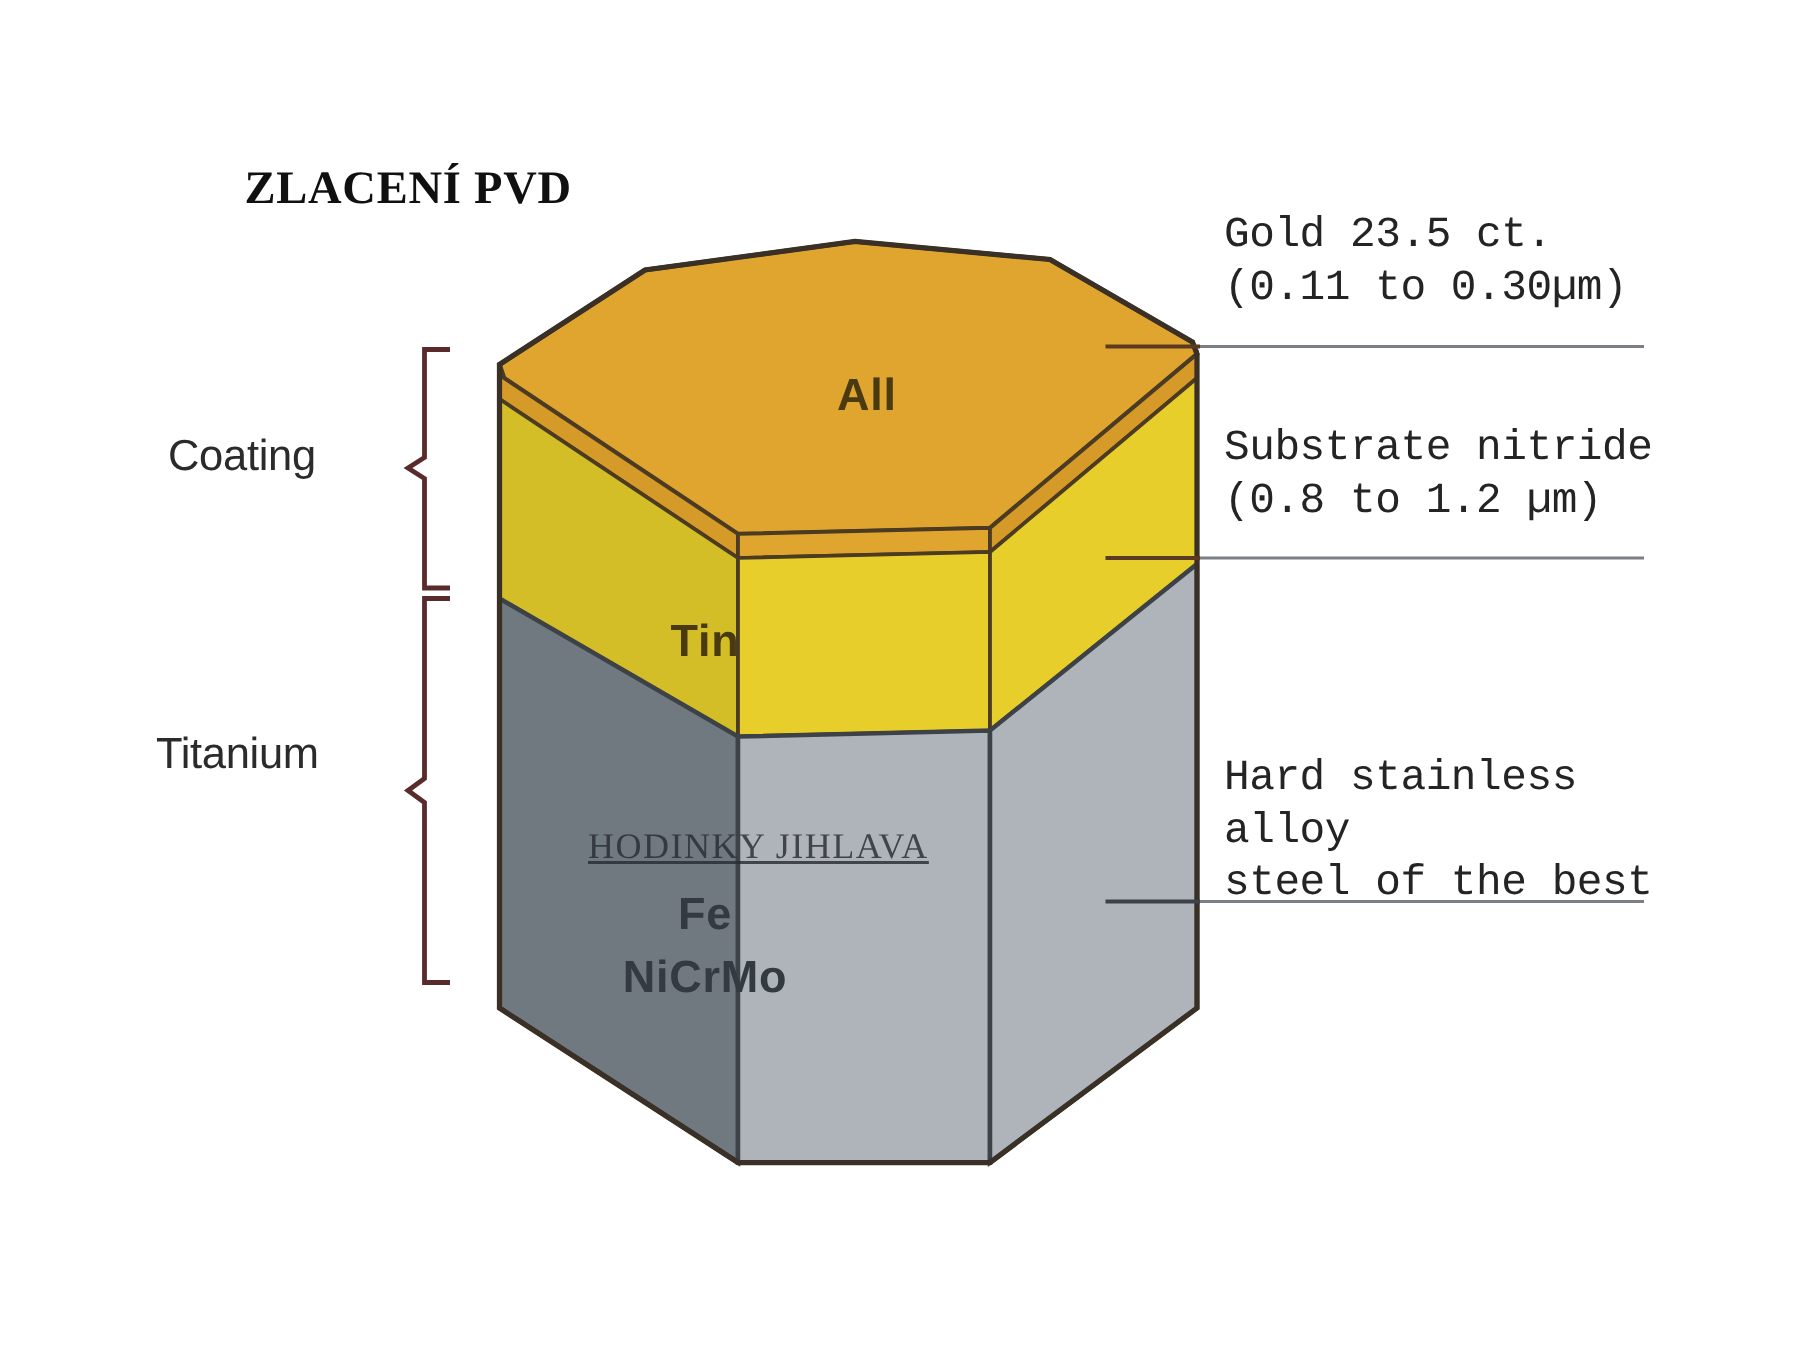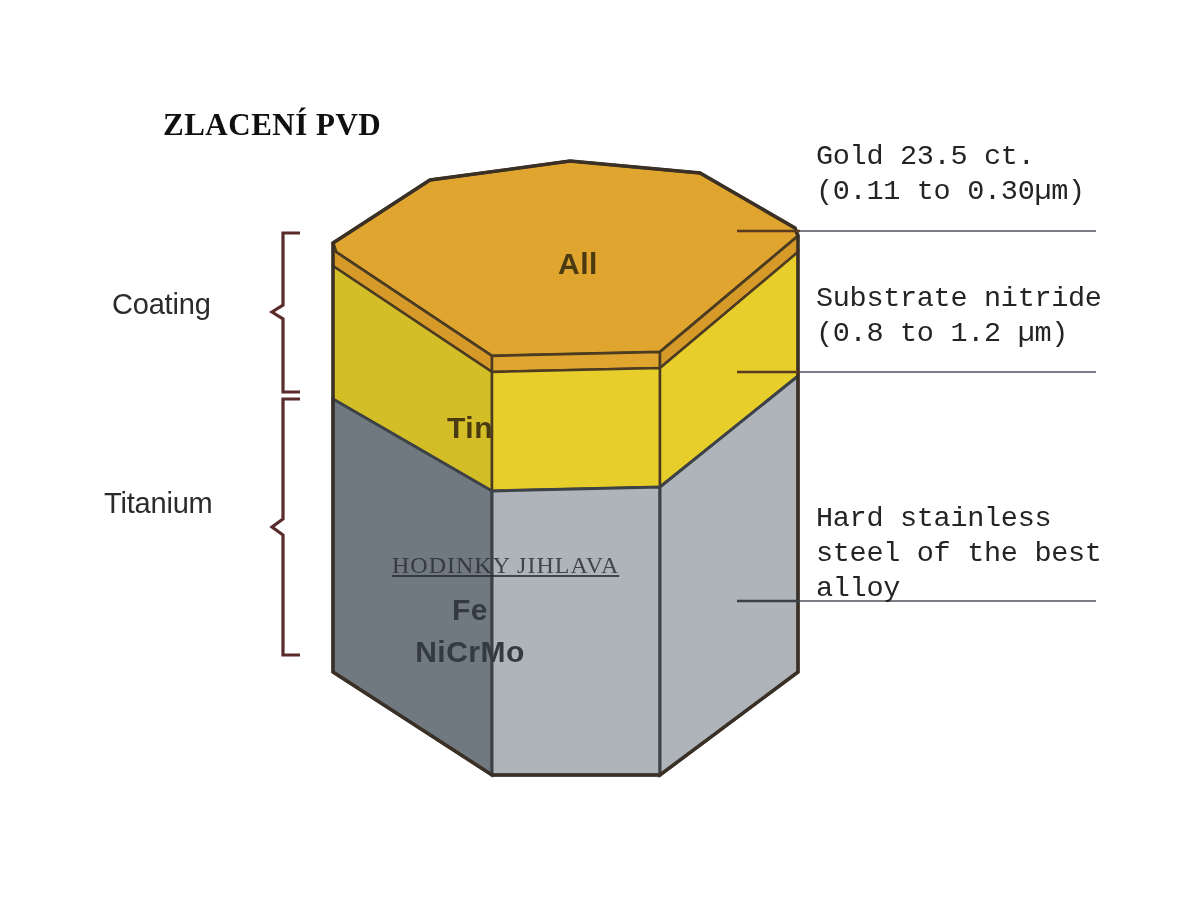--- a/index.html
+++ b/index.html
@@ -153,22 +153,22 @@
     <div>(0.11 to 0.30µm)</div>
   </div>
 
   <div class="callout" id="callout-tin">
     <div>Substrate nitride</div>
     <div>(0.8 to 1.2 µm)</div>
   </div>
 
   <div class="callout" id="callout-steel">
     <div>Hard stainless</div>
+    <div>alloy</div>
     <div>steel of the best</div>
-    <div>alloy</div>
   </div>
 
   <div class="layer-caption" id="caption-au">All</div>
   <div class="layer-caption" id="caption-tin">Tin</div>
   <div class="layer-caption" id="caption-fe">
     <div>Fe</div>
     <div>NiCrMo</div>
   </div>
 
   <div id="watermark">HODINKY JIHLAVA</div>

